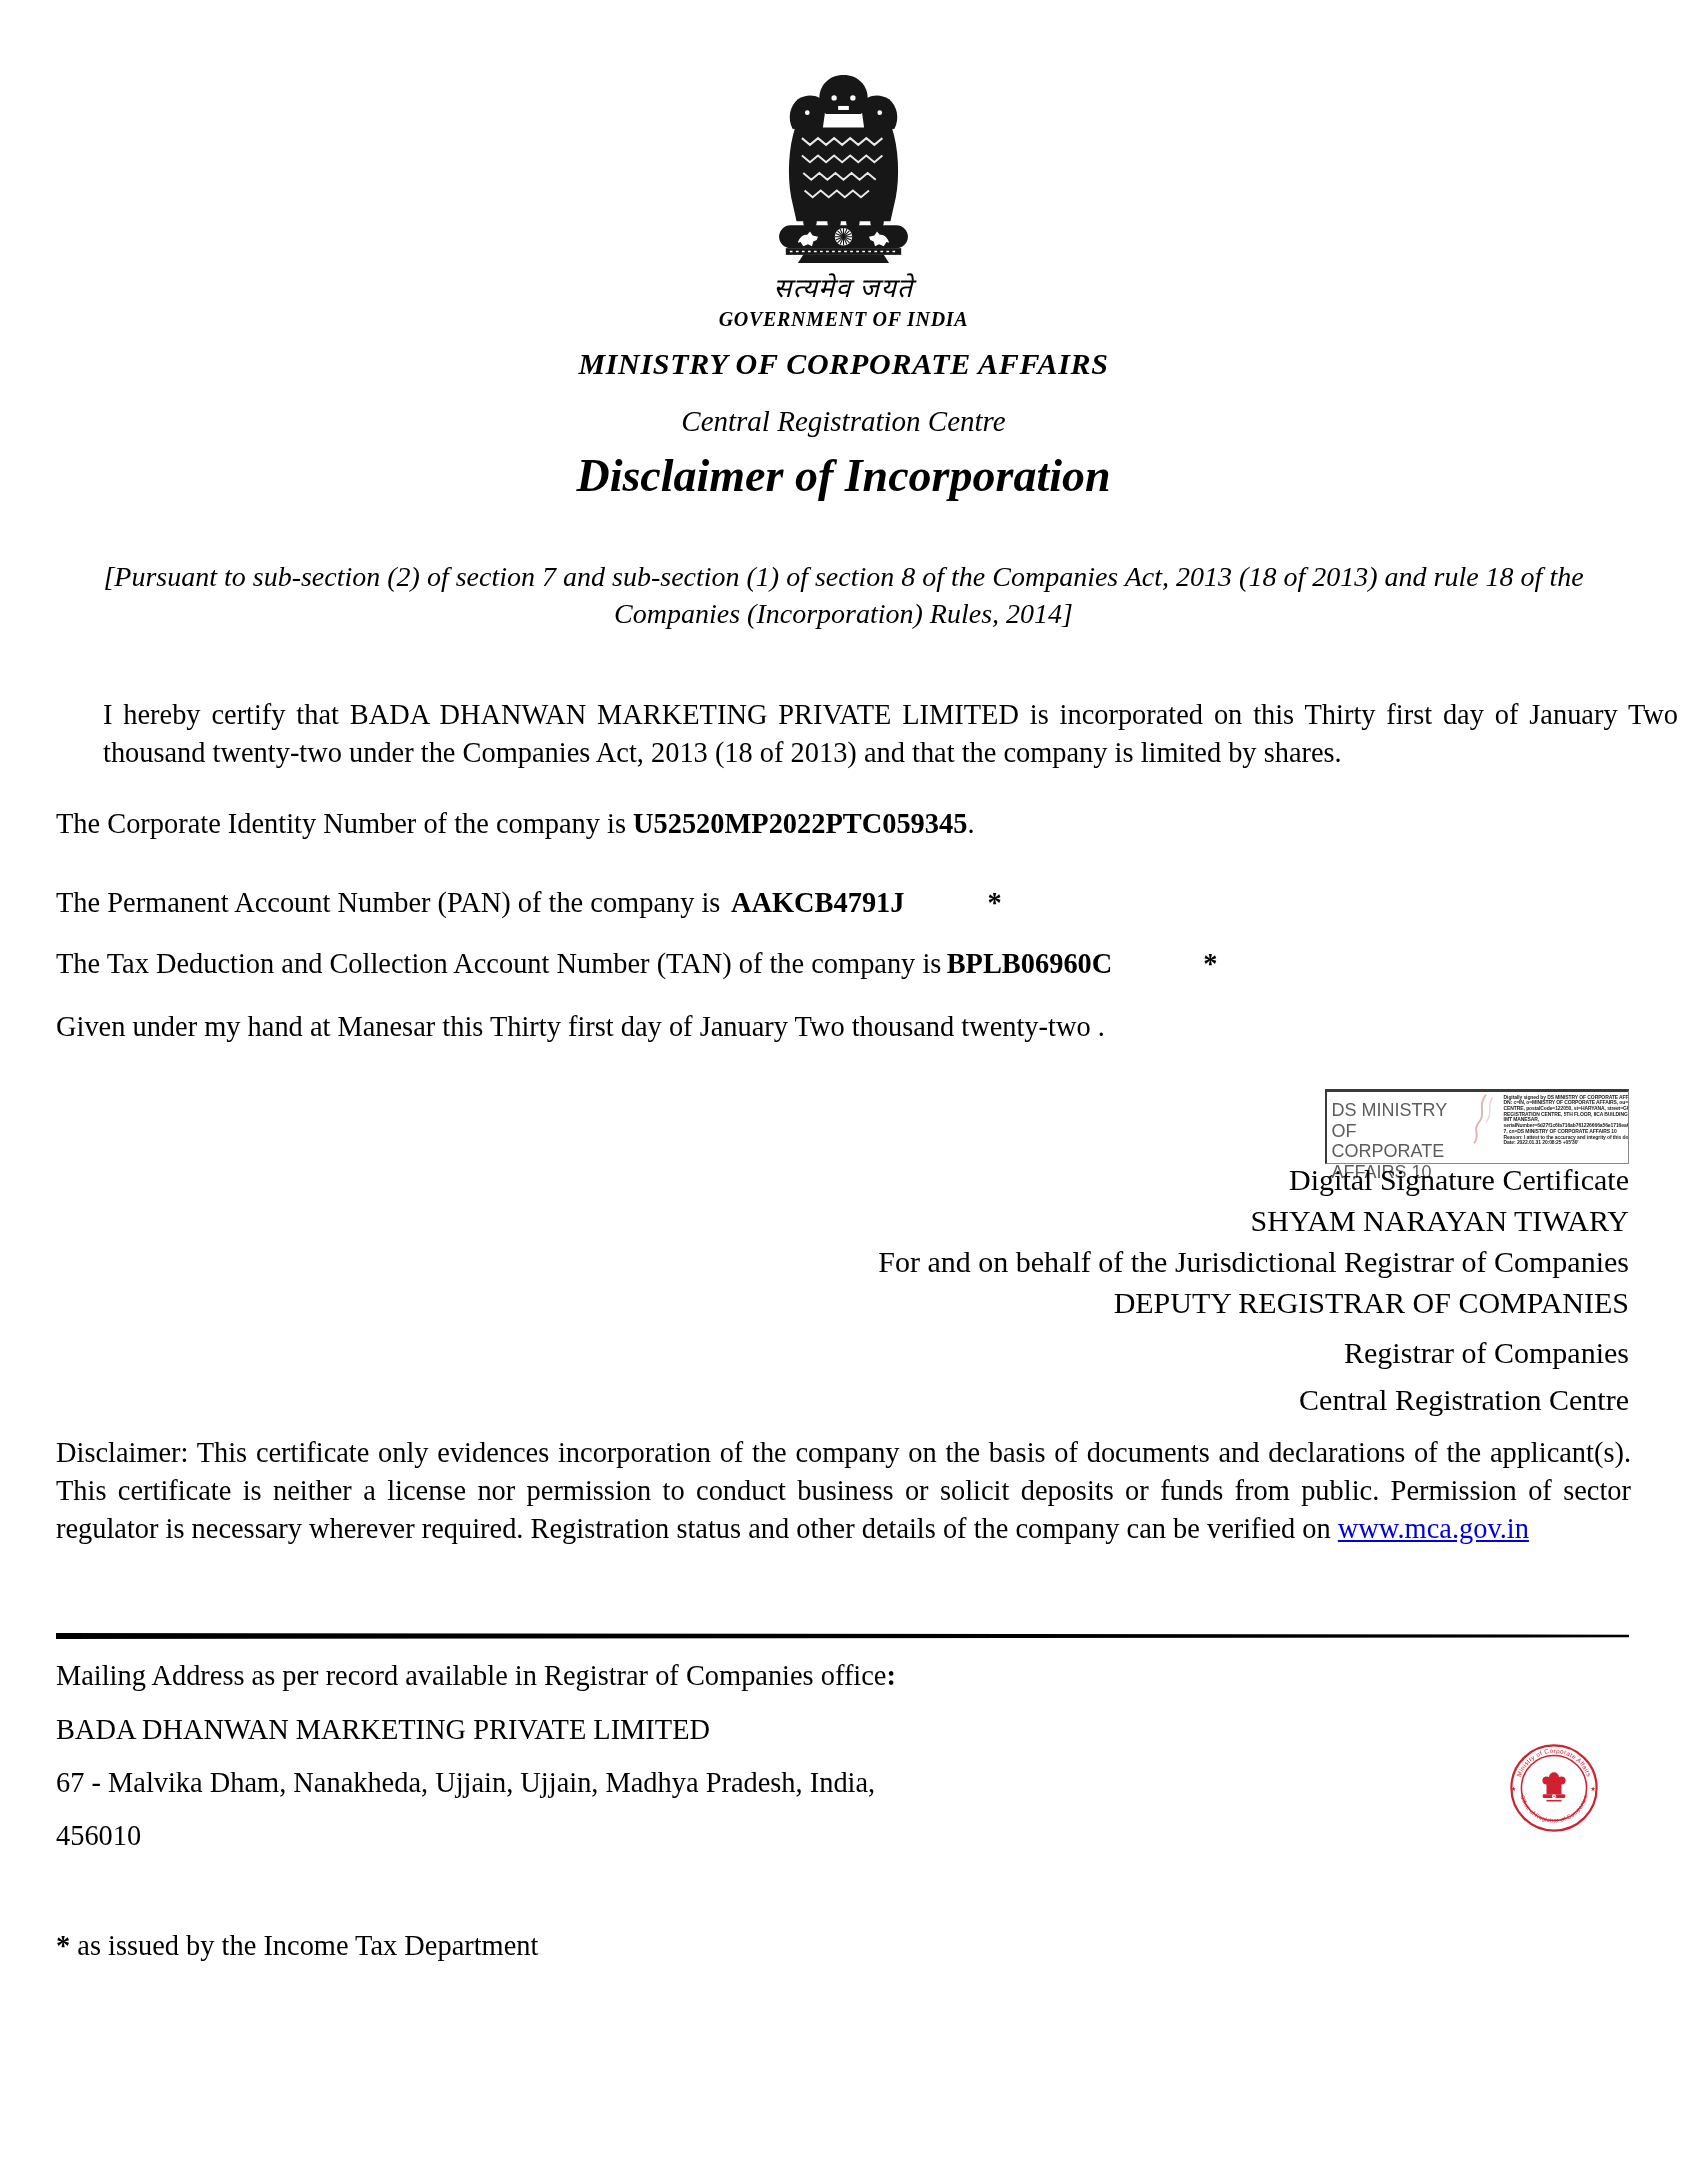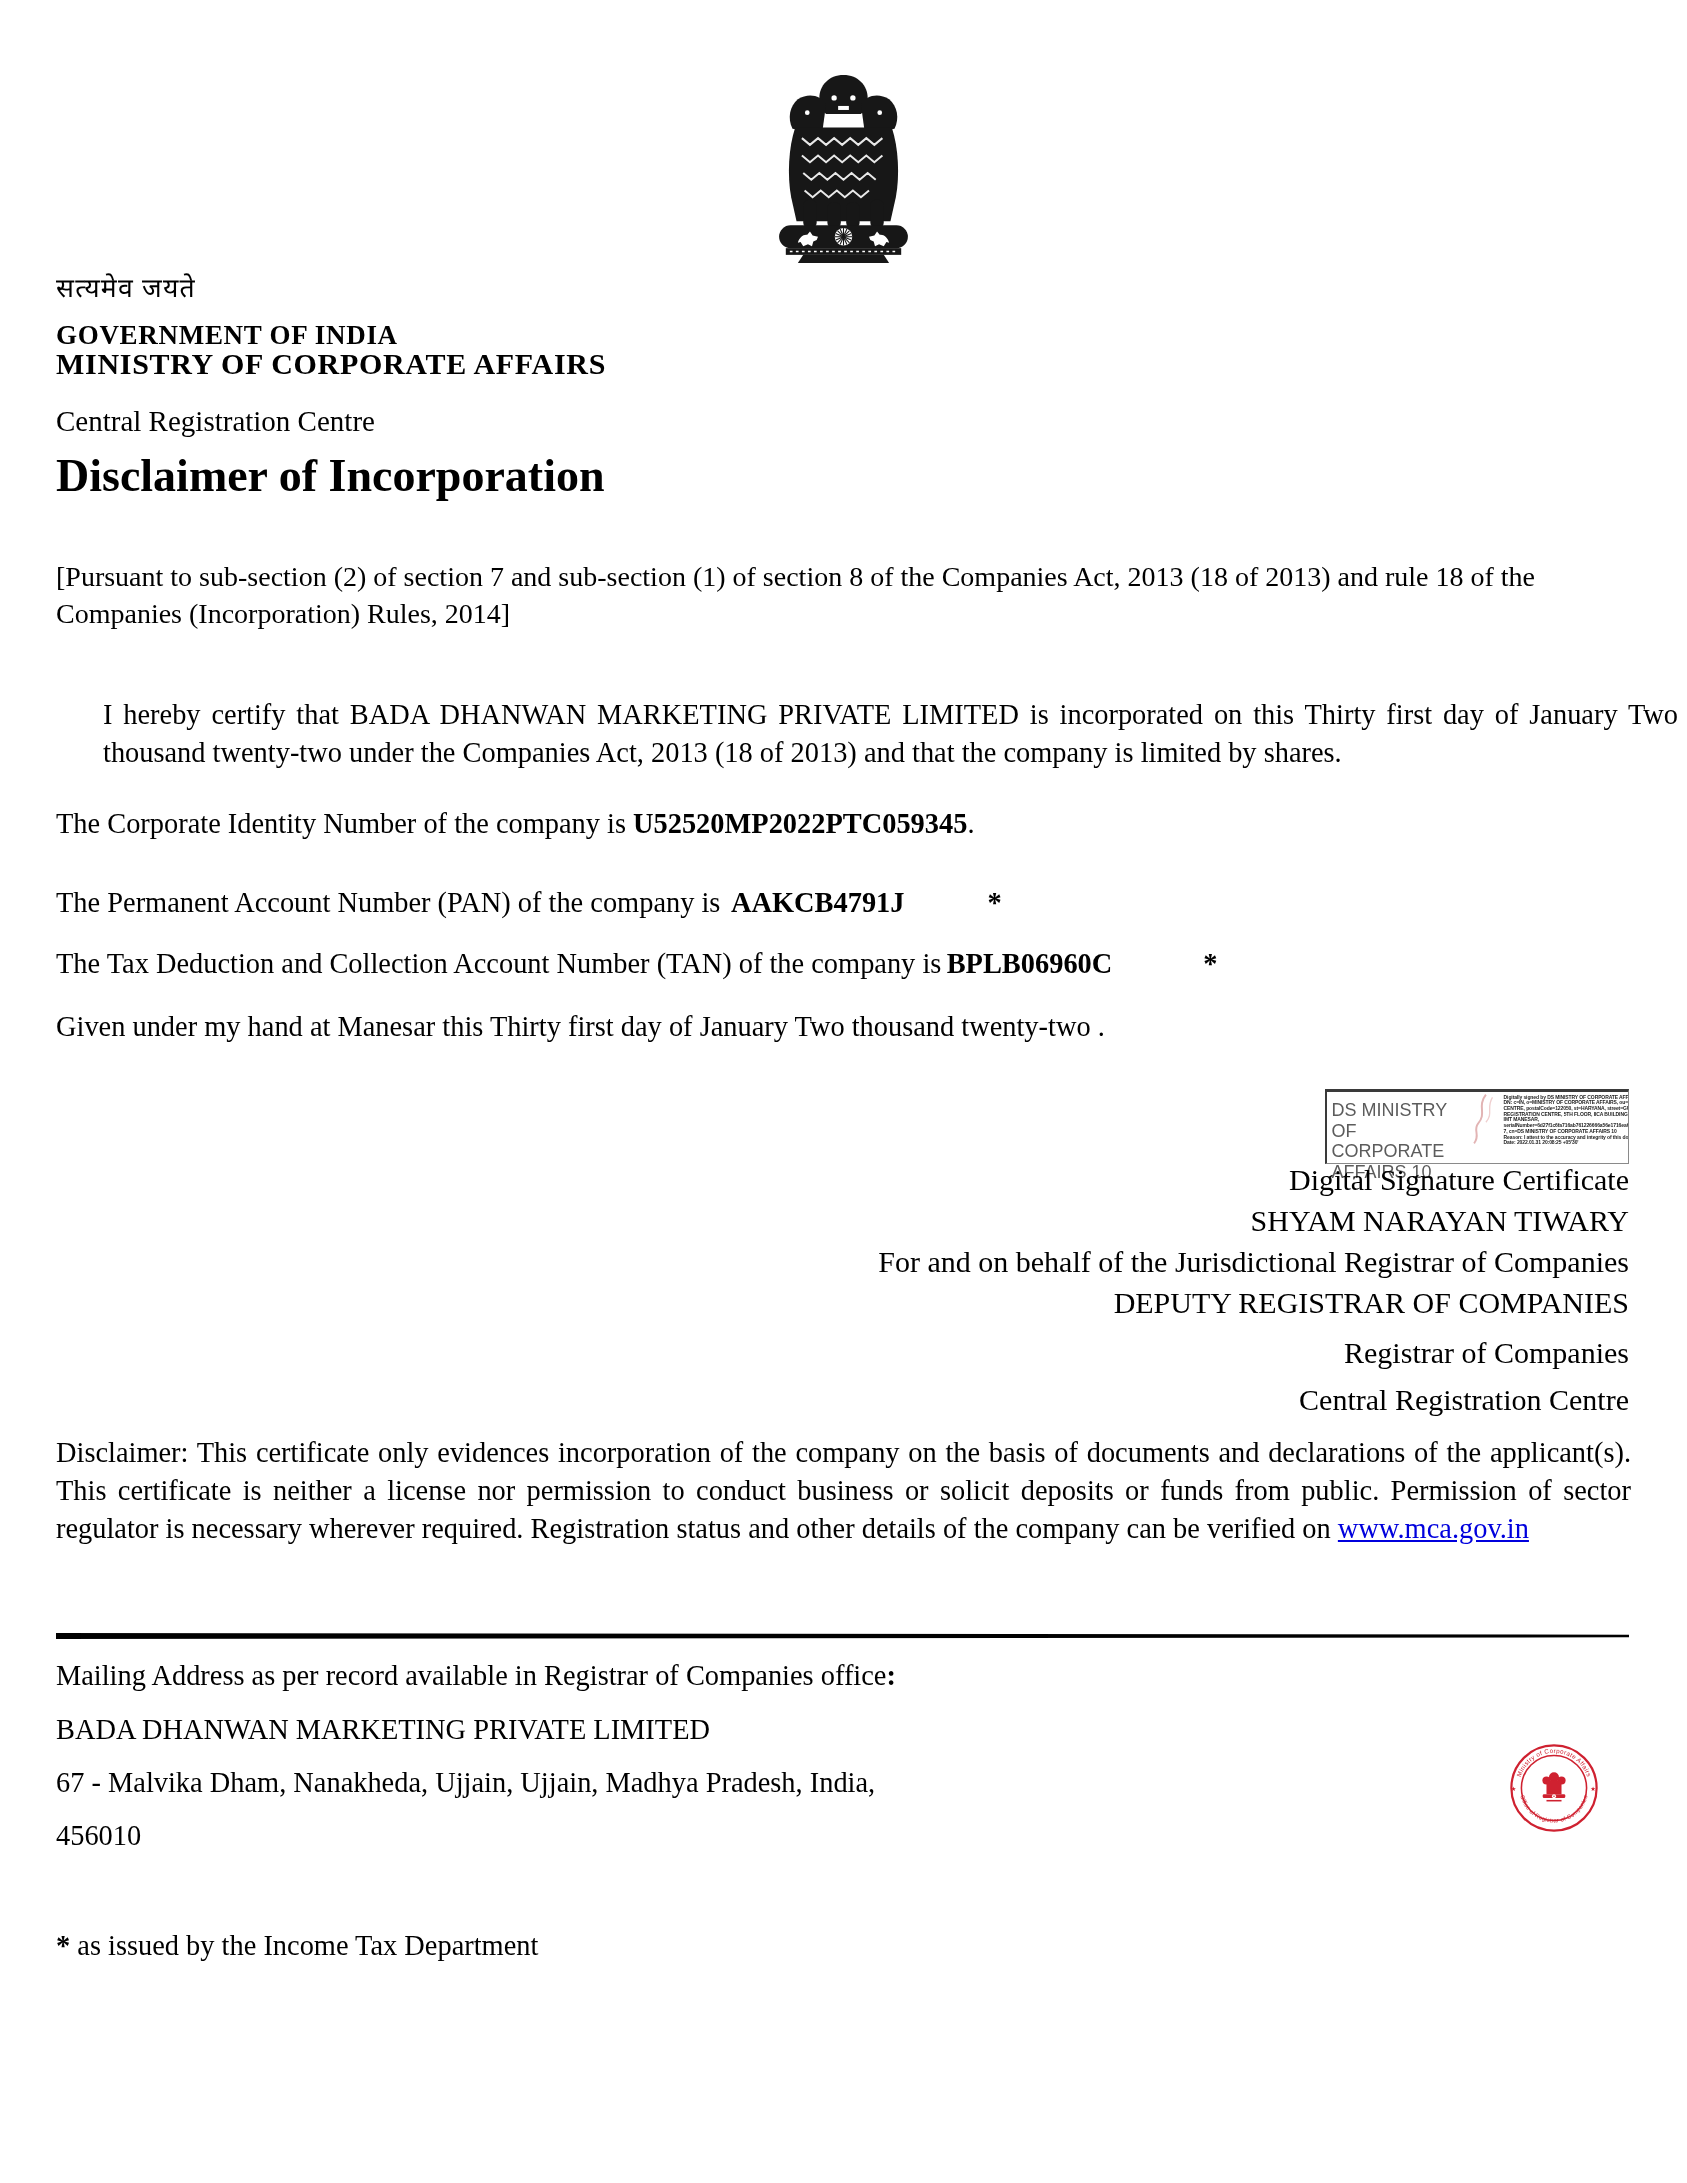--- a/index.html
+++ b/index.html
@@ -1,22 +1,22 @@
 <!DOCTYPE html>
 <html style="font-size:10.6px"><head>
 <meta charset="utf-8">
 <style>
   html,body{margin:0;padding:0;background:#fff;}
   .page{position:relative;width:1687px;height:2183px;background:#ffffff;
         font-family:"Liberation Serif",serif;color:#000;overflow:hidden;}
   .abs{position:absolute;}
-  .center{left:56px;width:1575px;}
+  .center{left:56px;width:1575px;text-align:center;font-style:italic;}
   .emblem{left:763px;top:68px;width:161px;height:202px;}
   .motto{top:269px;font-size:26.5px;letter-spacing:1.3px;}
-  .gov1{top:320px;font-size:27px;font-weight:bold;letter-spacing:0.7px;}
+  .gov1{top:308px;font-size:20px;font-weight:bold;letter-spacing:0.7px;}
   .gov2{top:347px;font-size:30px;font-weight:bold;letter-spacing:0.7px;}
   .crc{top:405px;font-size:29px;}
   .title{top:449px;font-size:46px;font-weight:bold;}
   .pursuant{top:533px;font-size:28px;line-height:37px;margin-top:25px;}
   .bodytext{left:56px;width:1575px;font-size:28.4px;line-height:38px;}
   .just{text-align:justify;}
   .para{top:696px;margin-left:47px;}
   .cin{top:805px;}
   .pan{top:884px;}
   .tan{top:945px;}

